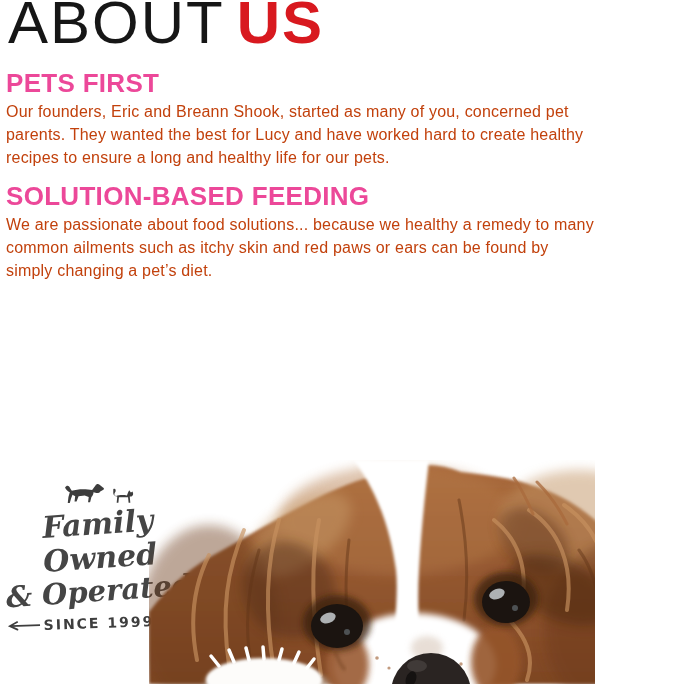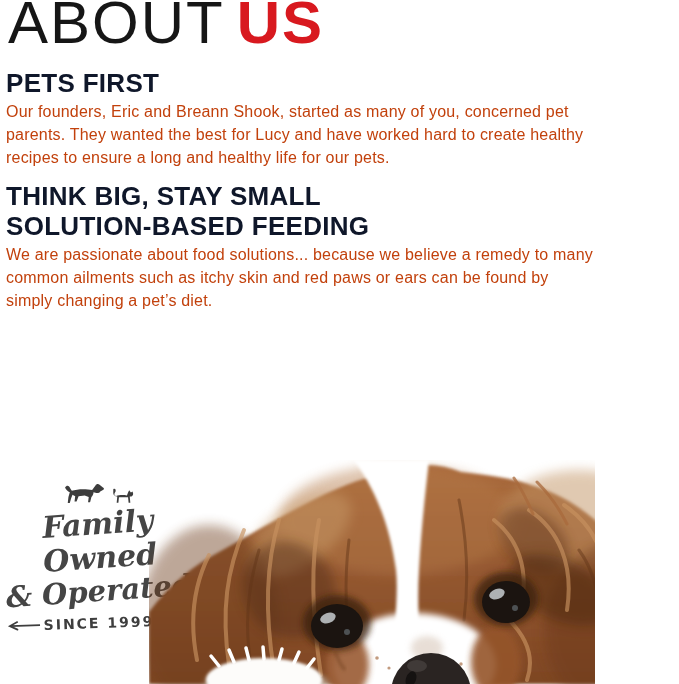--- a/index.html
+++ b/index.html
@@ -8,21 +8,21 @@
     overflow:hidden;font-family:"Liberation Sans",sans-serif;
   }
   .content{position:absolute;left:6px;top:0;right:0;}
   
   .title{margin:-4px 0 20px 2px;font-size:60px;line-height:54px;letter-spacing:2px;white-space:nowrap;}
   .t-black{font-weight:300;color:#161616;}
   .t-red{font-weight:700;color:#d8191f;margin-left:12px;}
   
   .sec h2{
     margin:0 0 3px 0;font-size:26px;line-height:27px;font-weight:700;
-    color:#0f172a;letter-spacing:0.3px;
+    color:#ec4899;letter-spacing:0.3px;
   }
   .sec p{
     margin:0 0 14px 0;font-size:16px;line-height:23px;color:#c2410c;
     width:592px;letter-spacing:0.2px;
   }
   
   .badge{position:absolute;left:4px;top:481px;width:190px;text-align:center;}
   .badge-icons{display:flex;justify-content:center;align-items:flex-end;gap:5px;height:24px;margin-bottom:2px;}
   .script{
     font-family:"DejaVu Serif",serif;font-style:italic;font-weight:700;
@@ -48,26 +48,25 @@
     <header class="title">
       <span class="t-black">ABOUT</span><span class="t-red">US</span>
     </header>
 
     <section class="sec">
       <h2>PETS FIRST</h2>
       <p>Our founders, Eric and Breann Shook, started as many of you, concerned pet parents. They wanted the best for Lucy and have worked hard to create healthy recipes to ensure a long and healthy life for our pets.</p>
     </section>
 
     <section class="sec">
-      <h2>THINK BIG, STAY SMALL</h2>
     </section>
 
     <section class="sec">
       <h2>SOLUTION-BASED FEEDING</h2>
-      <p>We are passionate about food solutions... because we believe a remedy to many common ailments such as itchy skin and red paws or ears can be found by simply changing a pet’s diet.</p>
+      <p>We are passionate about food solutions... because we healthy a remedy to many common ailments such as itchy skin and red paws or ears can be found by simply changing a pet’s diet.</p>
     </section>
 
   </div>
 
   <div class="badge">
     <div class="badge-icons">
       <svg width="44" height="23" viewBox="0 0 64 34" aria-hidden="true">
         <path fill="#3d3d3d" d="M4,8 C7,3 11,6 12,10 L14,13 C22,10 36,10 44,12 L49,5 C50,3 53,2 55,4 L60,8 C62,9 62,11 60,12 L56,14 C55,16 52,17 49,16 L46,15 C46,18 45,20 43,22 L41,30 L38,30 L39,22 L33,20 L24,21 L21,29 L18,29 L19,21 L15,19 L13,24 L11,31 L8,31 L9,22 L11,15 C8,14 5,11 4,8 Z"></path>
       </svg>
       <svg width="25" height="18" viewBox="0 0 44 30" aria-hidden="true">

